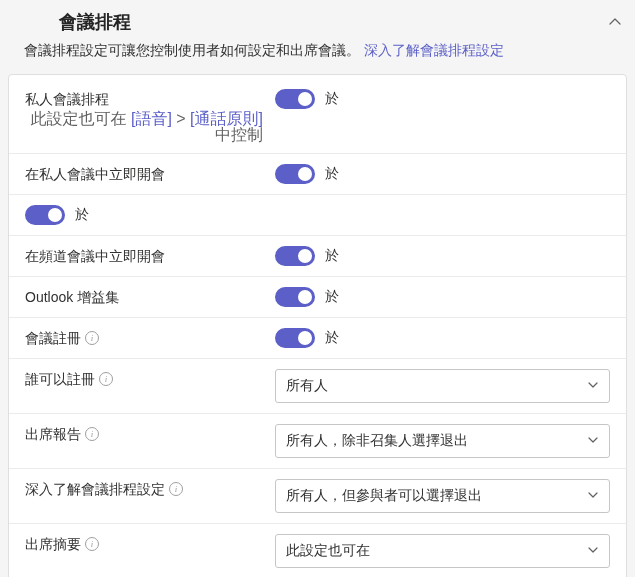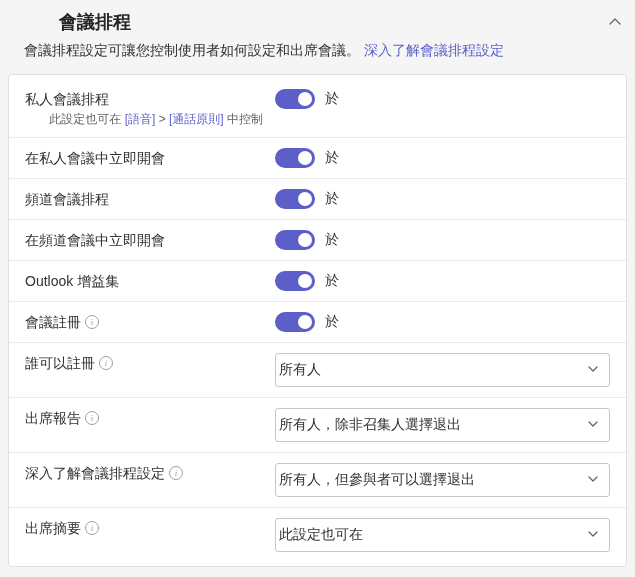--- a/index.html
+++ b/index.html
@@ -61,21 +61,21 @@
     font-size: 14px;
     color: #323130;
     line-height: 20px;
   }
   .row-label-primary {
     display: flex;
     align-items: center;
     gap: 4px;
   }
   .row-sub {
-    font-size: 12px;
+    font-size: 16px;
     color: #616161;
     margin-top: 2px;
     line-height: 16px;
   }
   .row-sub a {
     color: #5b5fc7;
     text-decoration: none;
   }
   .row-control {
     flex: 1;
@@ -121,21 +121,21 @@
     font-style: italic;
     font-family: Georgia, serif;
     line-height: 1;
   }
   .select {
     width: 100%;
     height: 34px;
     border: 1px solid #c8c6c4;
     border-radius: 3px;
     background: #fff;
-    padding: 0 32px 0 3px;
+    padding: 0 32px 0 10px;
     font-size: 14px;
     color: #323130;
     display: flex;
     align-items: center;
     position: relative;
     cursor: pointer;
   }
   .select-chevron {
     position: absolute;
     right: 10px;
@@ -188,23 +188,20 @@
       <div class="toggle">
         <div class="toggle-track">
             <div class="toggle-thumb"></div>
           </div>
         <span class="toggle-label">於</span>
       </div>
     </div>
   </div>
 
   <div class="row">
-    <div class="row-label">
-      <div class="row-label-primary">頻道會議排程</div>
-    </div>
     <div class="row-control">
       <div class="toggle">
         <div class="toggle-track">
             <div class="toggle-thumb"></div>
           </div>
         <span class="toggle-label">於</span>
       </div>
     </div>
   </div>
 

